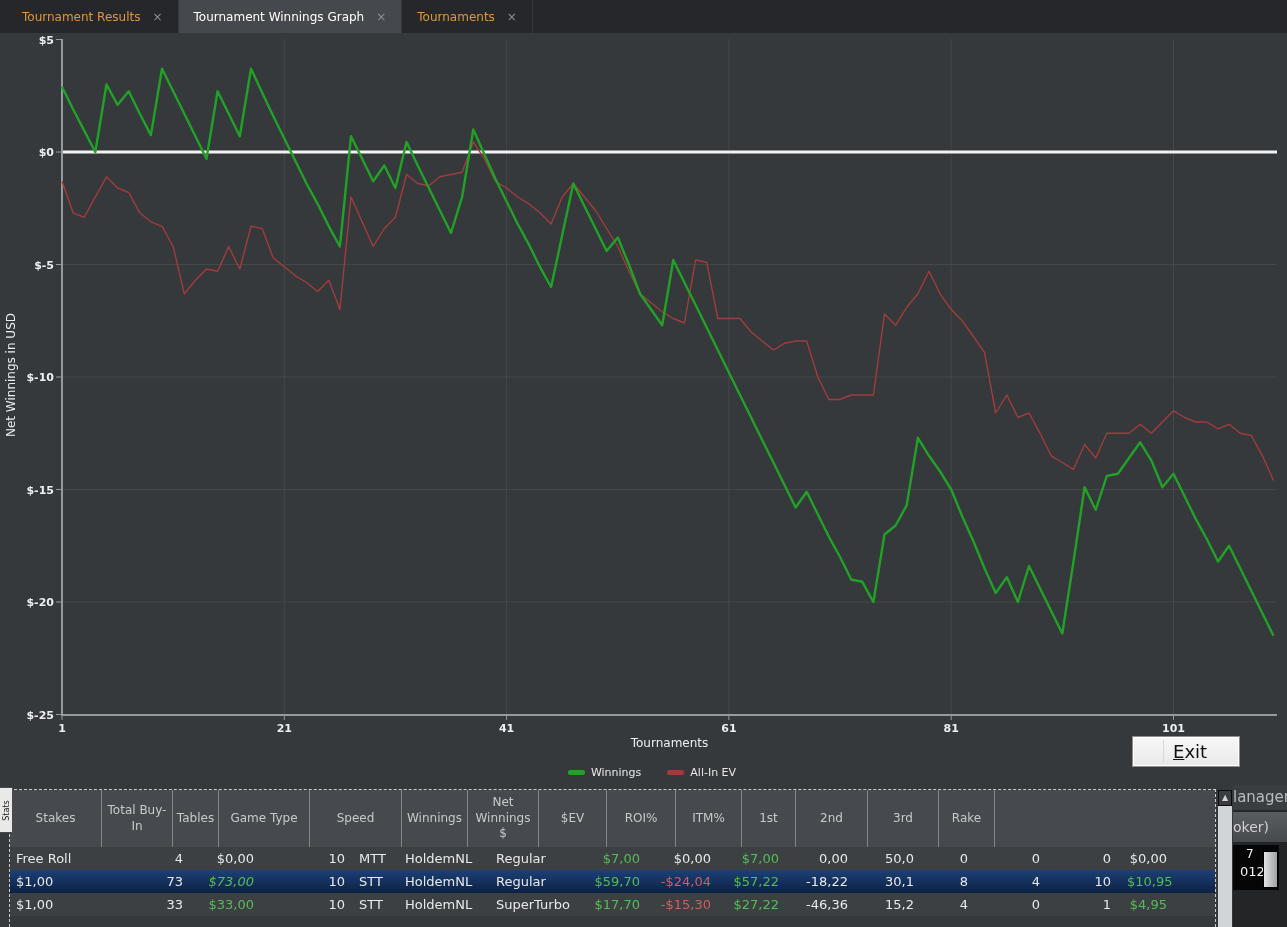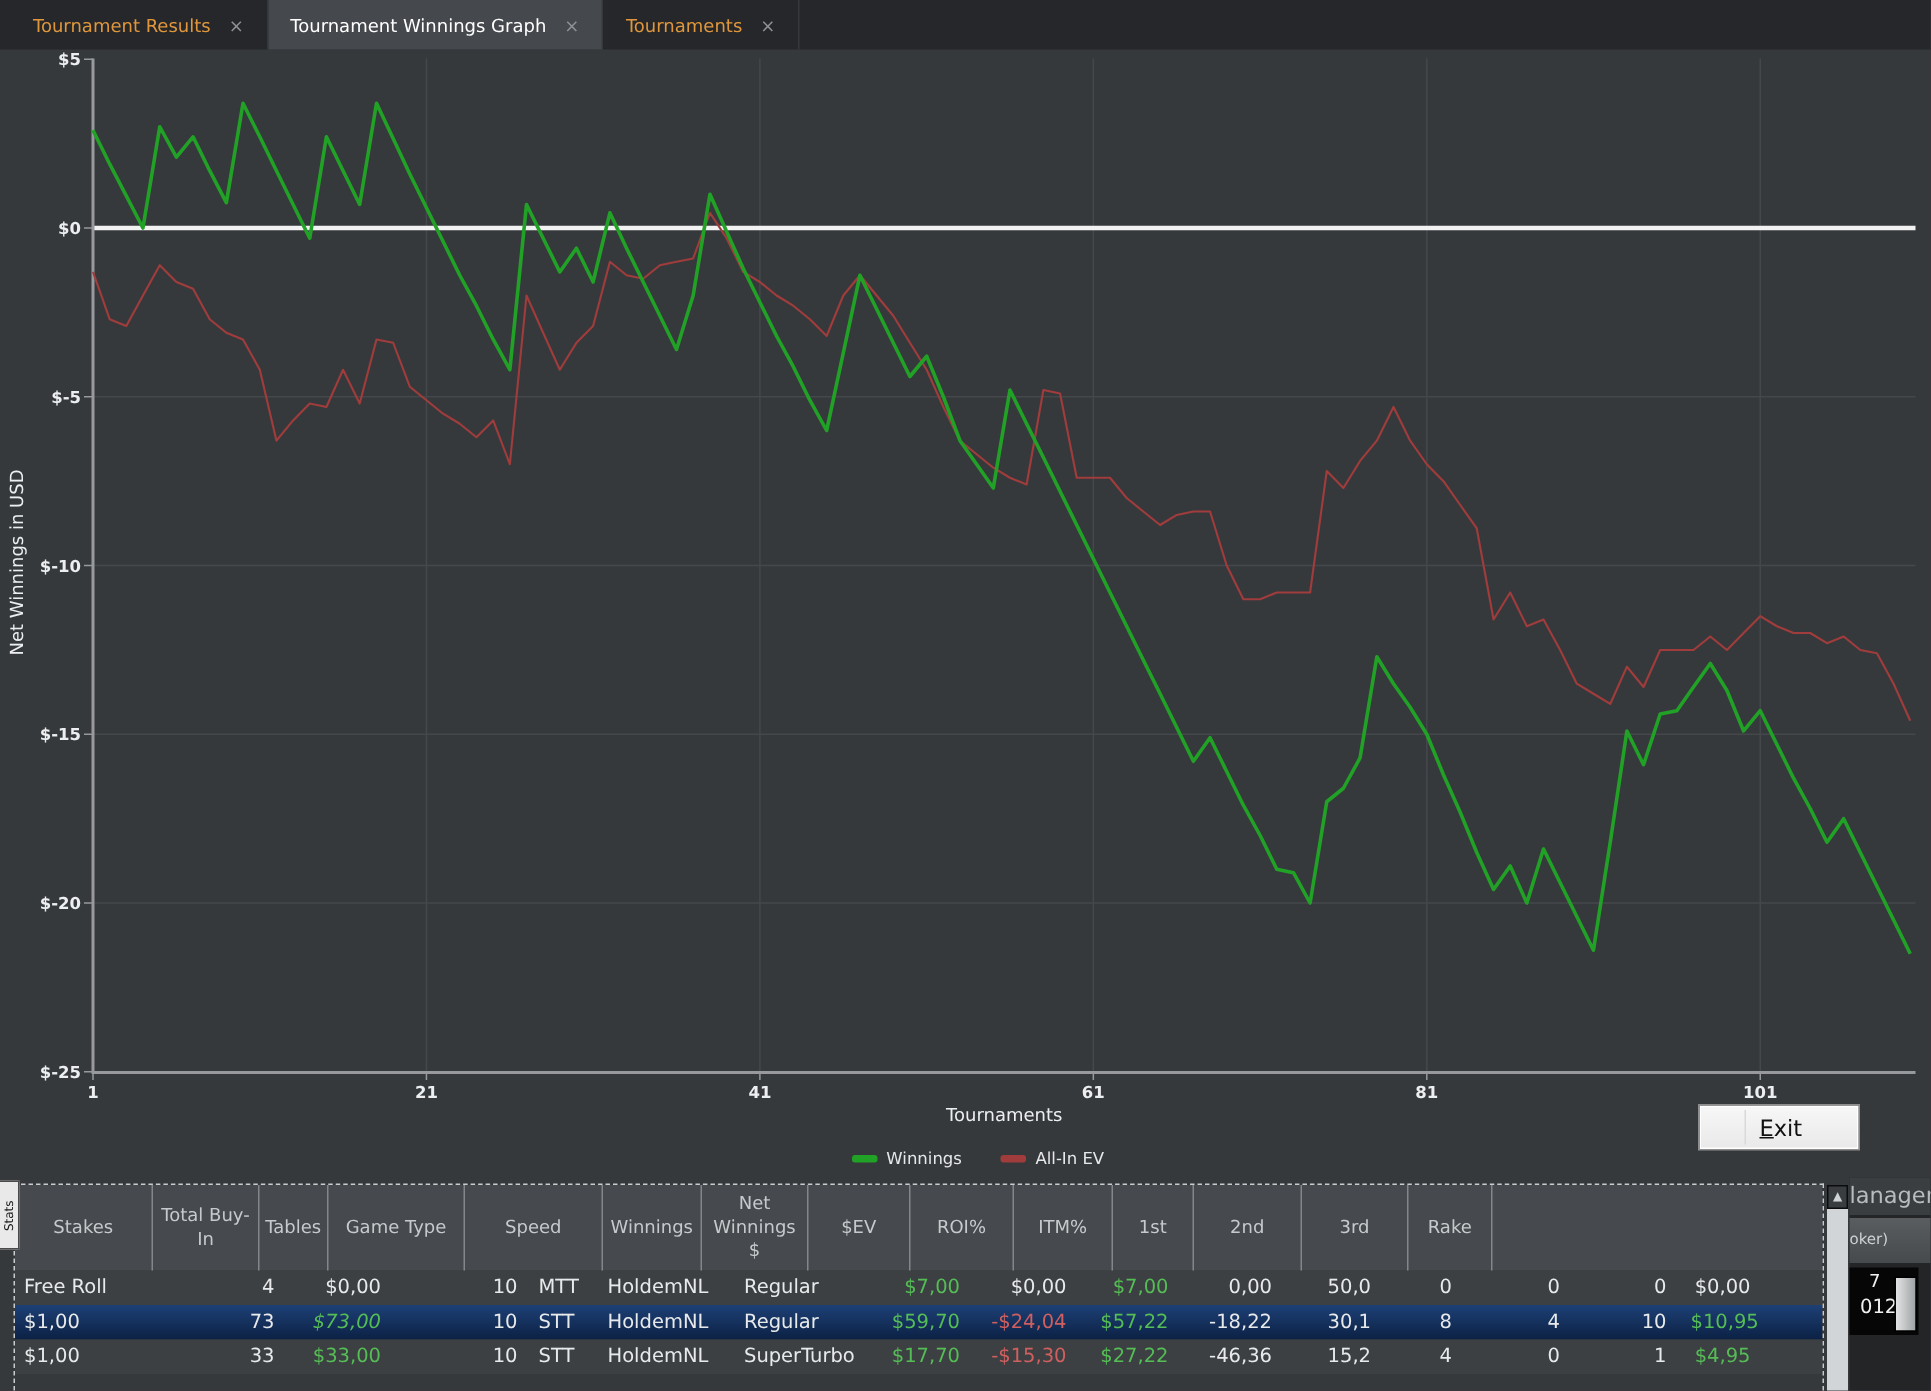--- a/index.html
+++ b/index.html
@@ -16,21 +16,21 @@
   #chart-svg{position:absolute;left:0;top:33px;}
   .ytick,.xtick{fill:#eceeef;font-size:11px;font-weight:bold;font-family:"DejaVu Sans",sans-serif;}
   .y-title{position:absolute;left:-64px;top:368px;width:150px;text-align:center;transform:rotate(-90deg);font-size:12px;color:#eceeef;}
   .x-title{position:absolute;left:62px;width:1215px;top:736px;text-align:center;font-size:12px;color:#eceeef;}
   .legend{position:absolute;left:62px;width:1180px;top:766px;display:flex;justify-content:center;gap:26px;font-size:11px;color:#e6e8e9;}
   .legend-item{display:flex;align-items:center;gap:6px;}
   .swatch{width:17px;height:5px;border-radius:2px;display:inline-block;}
   
   .exit-btn{position:absolute;left:1132px;top:736px;width:108px;height:31px;box-sizing:border-box;
     background:linear-gradient(#f7f7f7,#e9e9e9);border:1px solid #8e8e8e;box-shadow:inset 0 0 0 1px #ffffff;
-    color:#111;font-size:15px;display:flex;align-items:center;}
+    color:#111;font-size:18px;display:flex;align-items:center;}
   .exit-btn .sep{position:absolute;left:30px;top:3px;bottom:3px;width:1px;background:#d9d9d9;}
   .exit-btn .lbl{margin-left:40px;}
   .exit-btn .ul{text-decoration:underline;}
   
   .table-panel{position:absolute;left:9px;top:789px;width:1207px;height:138px;box-sizing:border-box;
     border:1px dashed #c9cbcd;border-bottom:none;background:#36393c;overflow:hidden;}
   .thead{display:flex;height:57px;background:#46494d;}
   .th{flex-shrink:0;box-sizing:border-box;display:flex;align-items:center;justify-content:center;text-align:center;
     font-size:12px;color:#c7cacc;border-right:1px solid #84878a;line-height:1.3;padding:0 3px;word-break:break-word;}
   .th:last-child{border-right:none;}
@@ -47,21 +47,21 @@
   .side-tab span{transform:rotate(-90deg);font-size:8px;color:#1a1a1a;letter-spacing:0;}
   
   .vscroll{position:absolute;left:1218px;top:790px;width:14px;height:137px;background:#d2d5d7;}
   .vscroll .up{position:absolute;left:0;top:0;width:14px;height:16px;background:#3a3d40;border:1px solid #0c0c0c;box-sizing:border-box;
     color:#d0d3d5;font-size:8px;line-height:14px;text-align:center;}
   
   .right-col{position:absolute;left:1233px;top:785px;width:54px;height:142px;background:#232527;}
   .frag-title{position:absolute;left:1233px;top:785px;width:54px;height:25px;background:#3b3e41;color:#b9bcbe;
     font-size:15px;line-height:25px;overflow:hidden;}
   .frag-bar{position:absolute;left:1233px;top:812px;width:54px;height:30px;background:linear-gradient(#5a5d60,#474a4d);
-    color:#cfd1d3;font-size:10px;line-height:30px;overflow:hidden;}
+    color:#cfd1d3;font-size:14px;line-height:30px;overflow:hidden;}
   .frag-black{position:absolute;left:1233px;top:845px;width:46px;height:45px;background:#060606;color:#f0f0f0;overflow:hidden;}
   .frag-black .t7{position:absolute;left:13px;top:2px;font-size:12px;}
   .frag-black .t012{position:absolute;left:7px;top:19px;font-size:13px;}
   .frag-thumb{position:absolute;left:1263px;top:851px;width:15px;height:37px;background:linear-gradient(90deg,#e2e4e5,#9fa2a4);
     border:1px solid #000;box-sizing:border-box;}
 </style>
 </head>
 <body>
 
 <div class="tabbar" id="tabbar">

